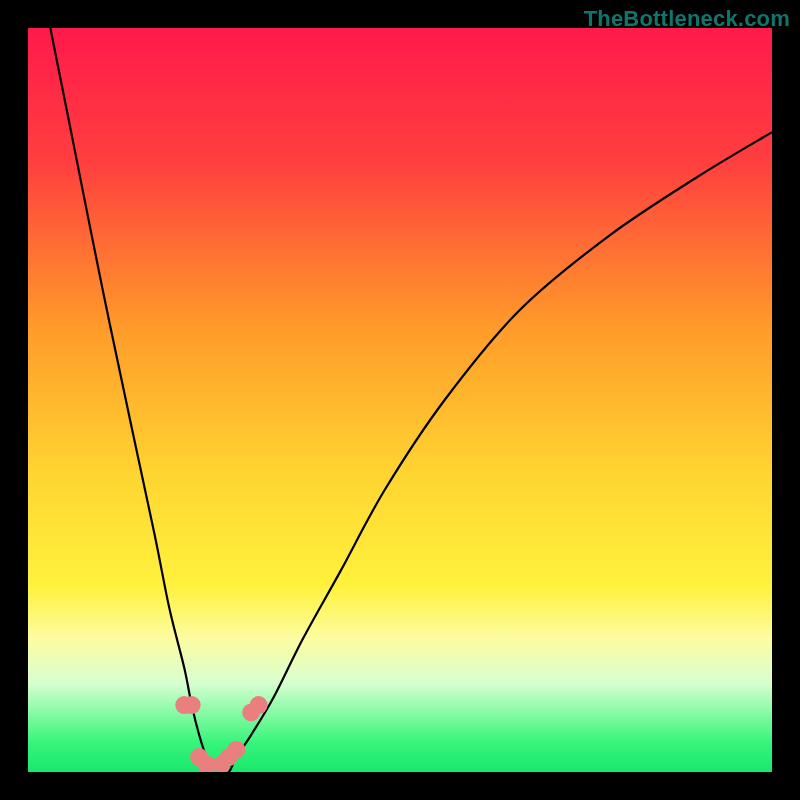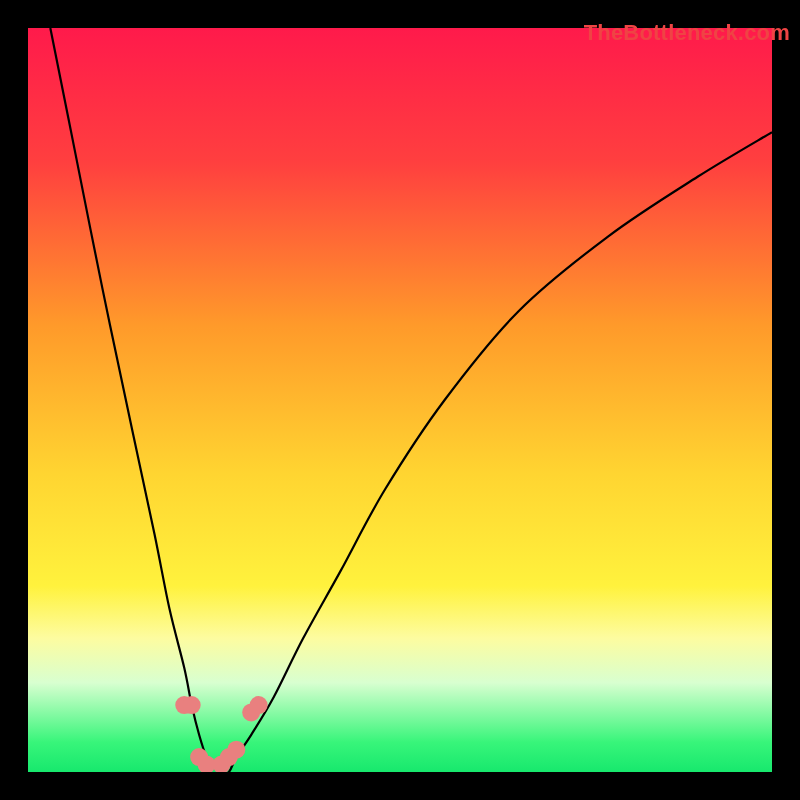--- a/index.html
+++ b/index.html
@@ -26,26 +26,26 @@
     width: 744px;
     height: 744px;
     overflow: hidden;
   }
   .gradient-bg {
     position: absolute;
     inset: 0;
   }
   .watermark {
     position: absolute;
-    top: 20px;
+    top: 6px;
     right: 10px;
     font-family: Arial, Helvetica, sans-serif;
     font-size: 22px;
     font-weight: 600;
-    color: #ef4444;
+    color: #0f766e;
     letter-spacing: 0.2px;
   }
   svg.curve {
     position: absolute;
     inset: 0;
     width: 100%;
     height: 100%;
   }
 </style>
 </head>

